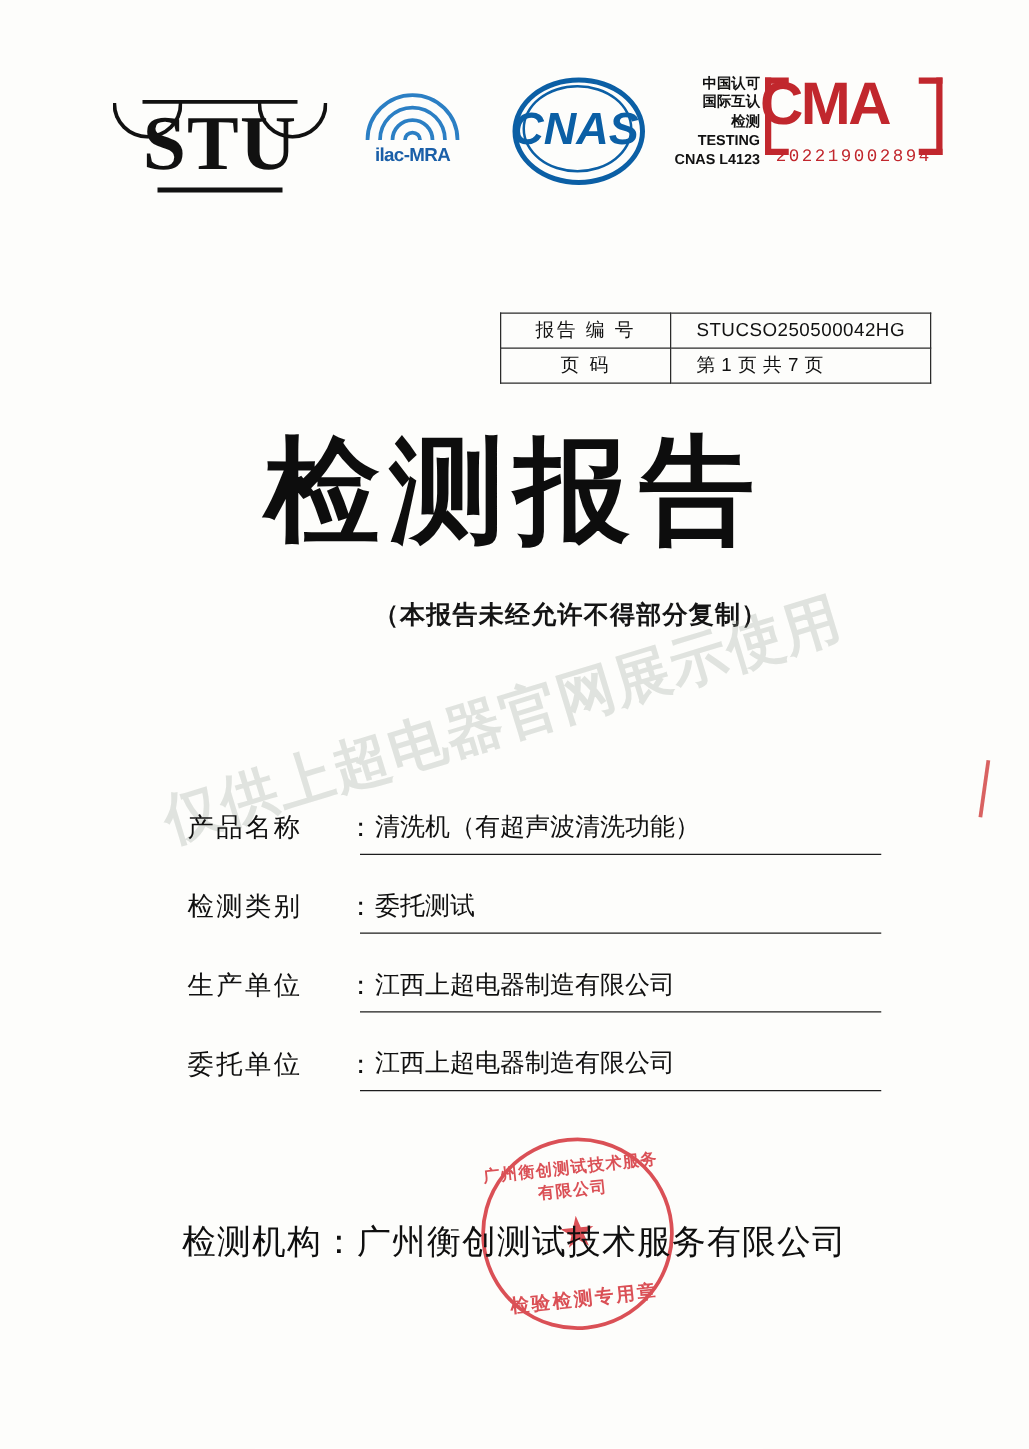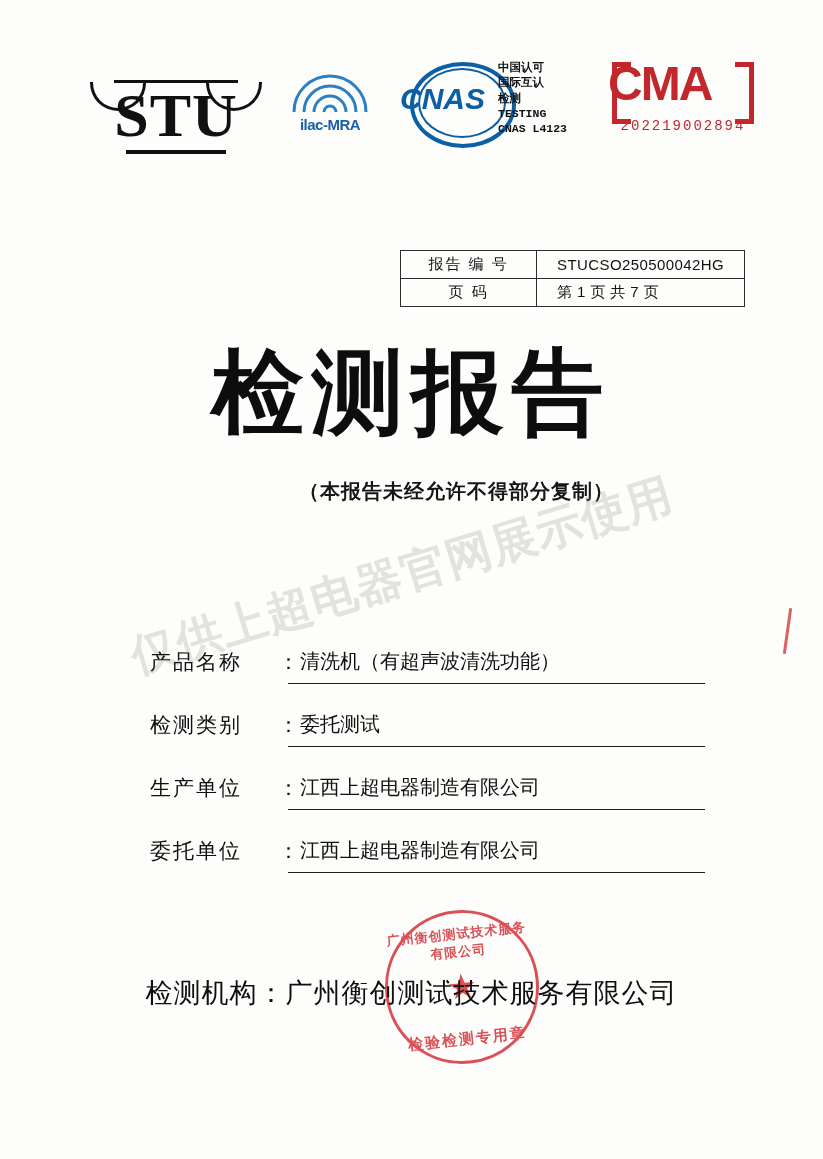--- a/index.html
+++ b/index.html
@@ -130,39 +130,41 @@
     width: 84px;
     height: 66px;
     border: 2px solid #0b5fa5;
     border-radius: 50%;
   }
   .logo-cnas .txt {
     position: absolute;
     left: 0;
     top: 26px;
     width: 120px;
+    text-align: center;
     font-family: "Liberation Sans", sans-serif;
     font-weight: bold;
     font-style: italic;
-    font-size: 30px;
+    font-size: 36px;
     color: #0b5fa5;
     letter-spacing: 0px;
   }
 
   
   .cnas-text {
     position: absolute;
     left: 498px;
     top: 12px;
     width: 110px;
-    font-family: Liberation Mono, monospace;
+    font-family: Liberation Sans, sans-serif;
     font-size: 11.5px;
     font-weight: bold;
     line-height: 1.33;
     color: #111;
+    text-align: right;
   }
 
   
   .logo-cma {
     position: absolute;
     left: 608px;
     top: 10px;
     width: 150px;
     height: 96px;
   }

